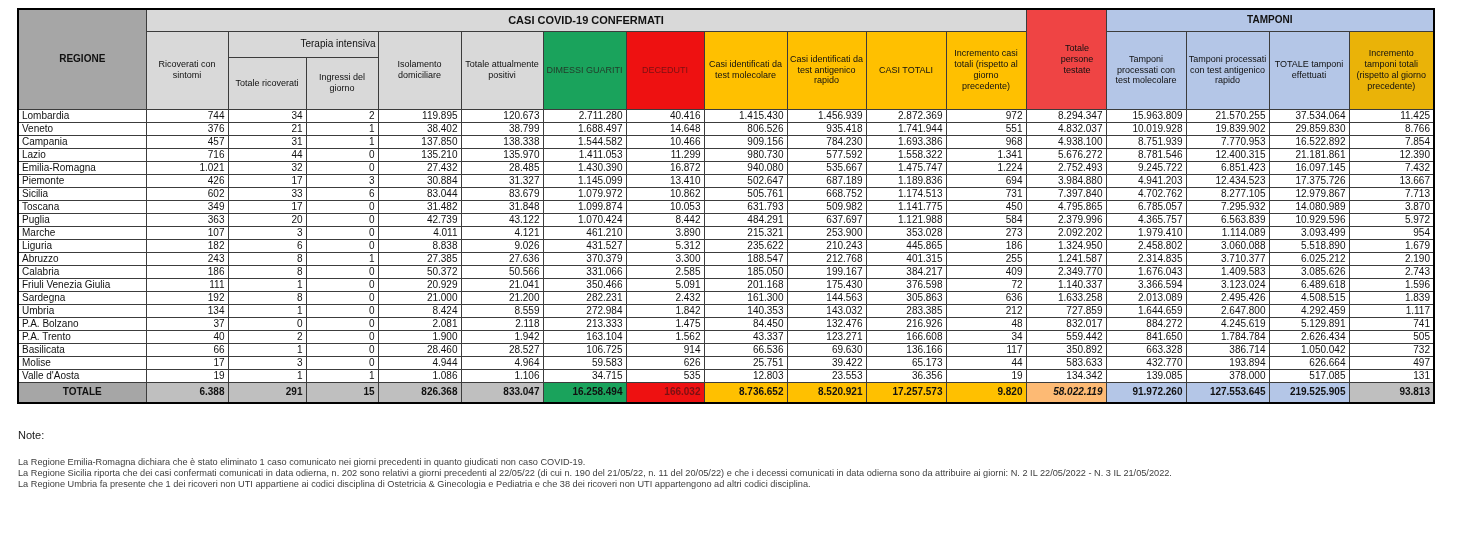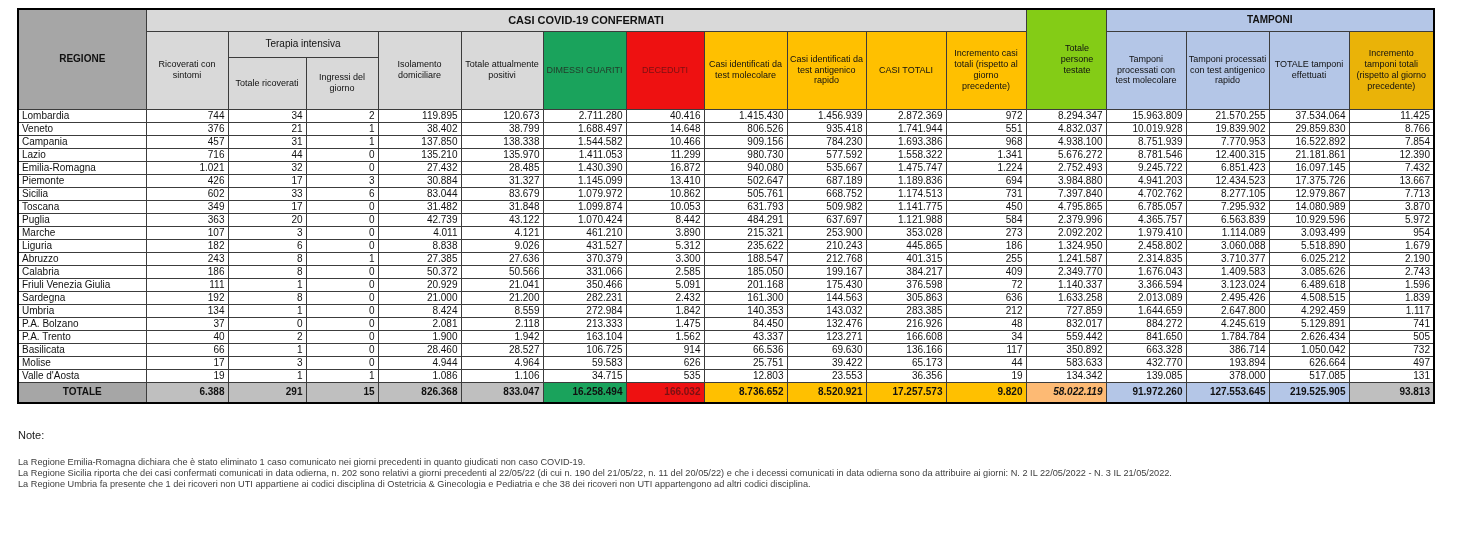--- a/index.html
+++ b/index.html
@@ -12,25 +12,25 @@
 
   
   thead th{font-size:9px;font-weight:400;background:#d9d9d9;padding:1px 2px;line-height:1.2;
            text-align:center;vertical-align:middle;}
   tr.band-row{height:22px;}
   tr.hdr-row{height:26px;}
   tr.hdr-row2{height:52px;}
   th.th-regione{background:#a6a6a6;font-weight:700;font-size:10px;}
   th.band{background:#d9d9d9;font-weight:700;font-size:11px;}
   th.band-blue{background:#b4c6e7;font-weight:700;font-size:10px;}
-  th.ti-band{font-size:10px;}
+  th.ti-band{font-size:10px;text-align:right;}
   th.th-green{background:#1aa35c;color:#233b2a;}
   th.th-red{background:#ee1111;color:#7a1113;}
   th.th-gold{background:#ffc000;}
-  th.th-cyan{background:#84cc16;padding-left:24px;}
+  th.th-cyan{background:#ef4444;padding-left:24px;}
   th.th-blue{background:#b4c6e7;}
   th.th-grayend{background:#eab308;}
 
   
   tbody tr{height:13px;}
   tbody td{font-size:10px;padding:0 3px;white-space:nowrap;background:#fff;line-height:1;}
   td.region{text-align:left;}
   td.num{text-align:right;}
   tr.total{height:21px;border-top:1.5px solid #000;}
   tr.total td{font-weight:700;}

